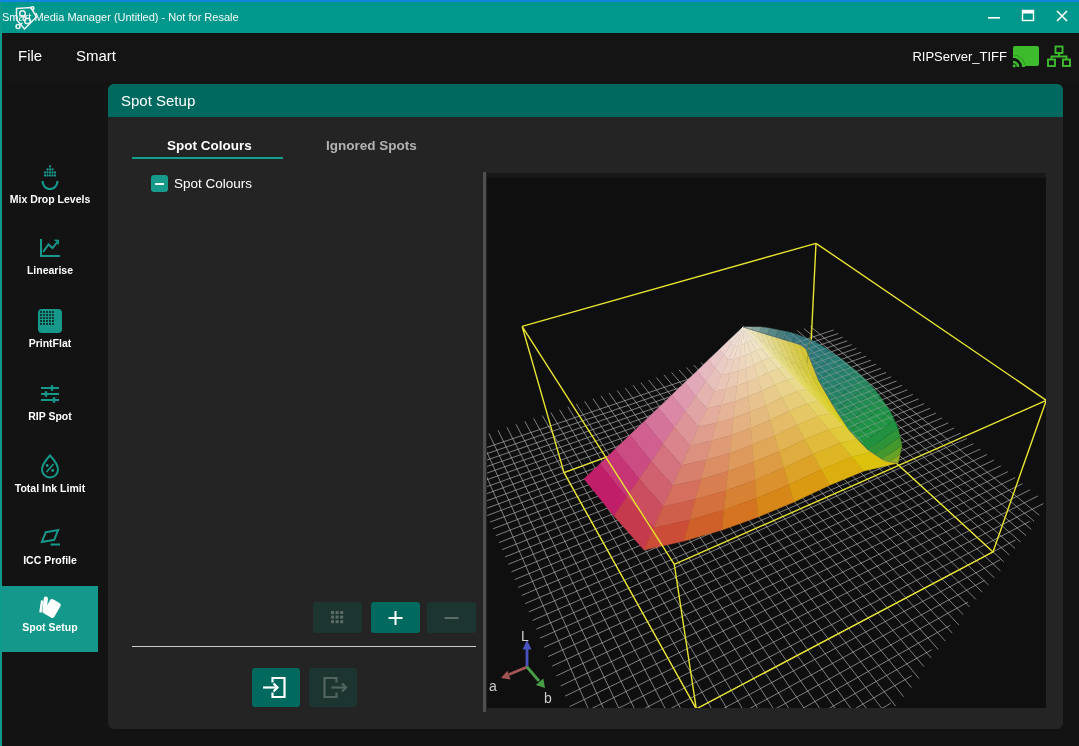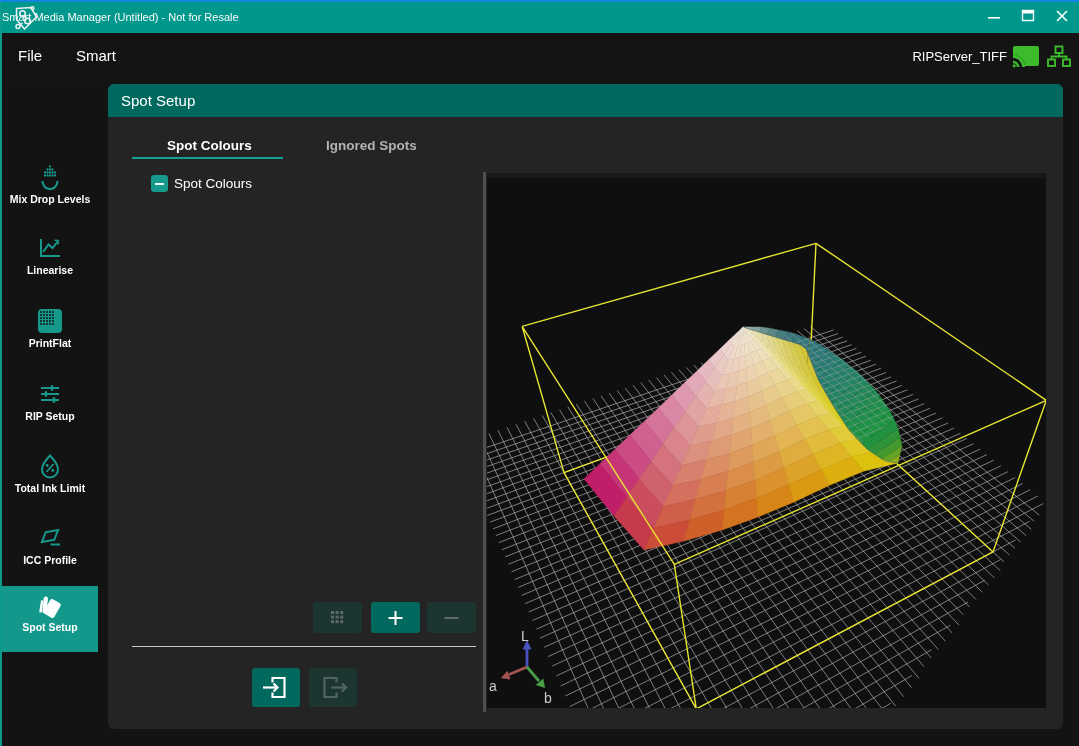--- a/index.html
+++ b/index.html
@@ -135,21 +135,21 @@
           <circle cx="16" cy="13" r="1.05" fill="#10211f"></circle>
           <circle cx="16" cy="16" r="1.05" fill="#10211f"></circle>
         </svg>
         <div class="lbl">PrintFlat</div>
       </div>
       <div class="abs navitem" style="top:291px">
         <svg width="26" height="26" viewBox="0 0 26 26" fill="none" stroke="#16988b" stroke-width="2">
 <path d="M4 7 H22 M4 13 H22 M4 19 H22"></path>
 <path d="M15 4.2 V9.8 M9 10.2 V15.8 M17 16.2 V21.8" stroke-width="2.4"></path>
         </svg>
-        <div class="lbl">RIP Setup</div>
+        <div class="lbl">RIP Spot</div>
       </div>
       <div class="abs navitem" style="top:435px">
         <svg width="26" height="26" viewBox="0 0 26 26" fill="none" stroke="#16988b" stroke-width="2">
 <path d="M9.5 6.5 L22 6.5 L16.5 15.5 L4 15.5 Z" transform="rotate(-10 13 11)"></path>
           <path d="M13.5 19.5 L23 19.5"></path>
         </svg>
         <div class="lbl">ICC Profile</div>
       </div>
       <div class="abs navitem" style="top:363px">
         <svg width="26" height="26" viewBox="0 0 26 26" fill="none" stroke="#16988b" stroke-width="2">

